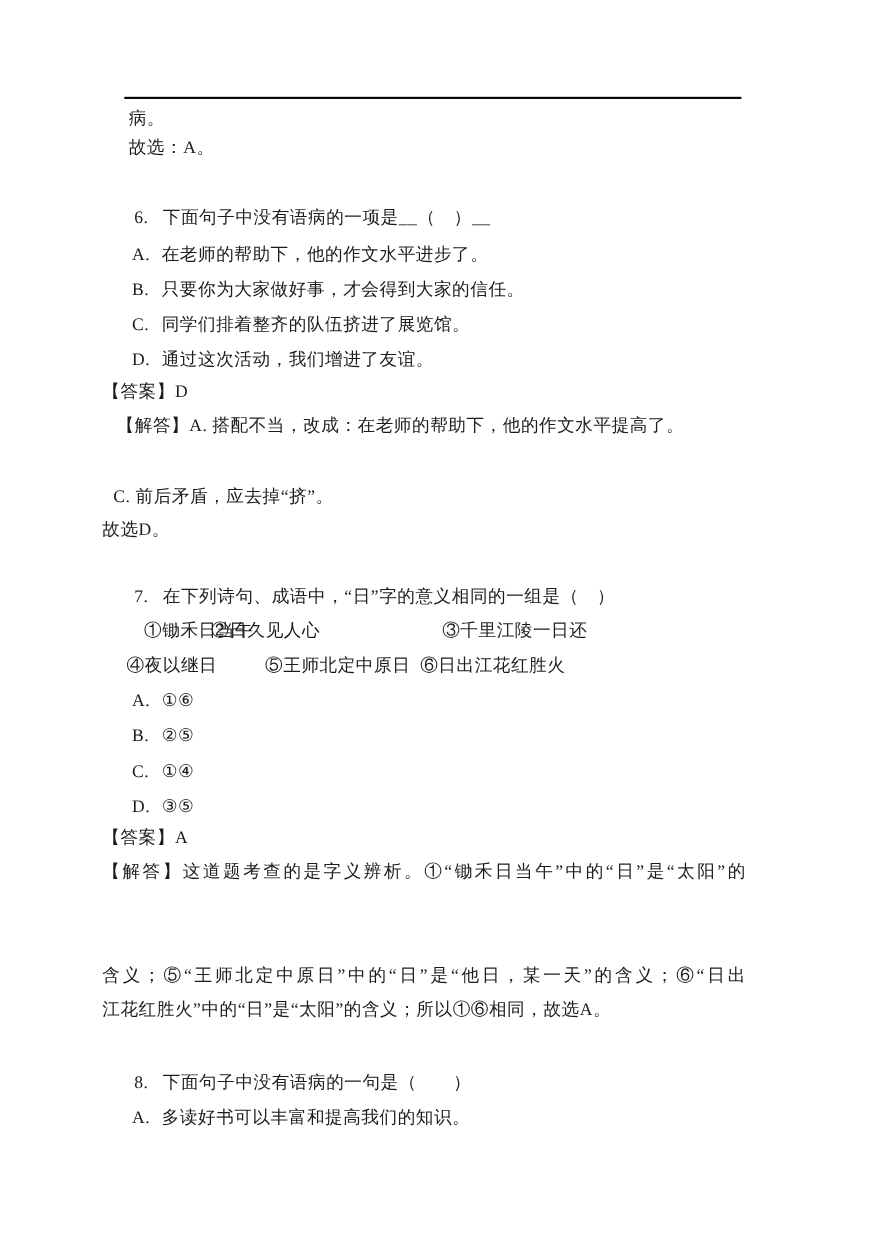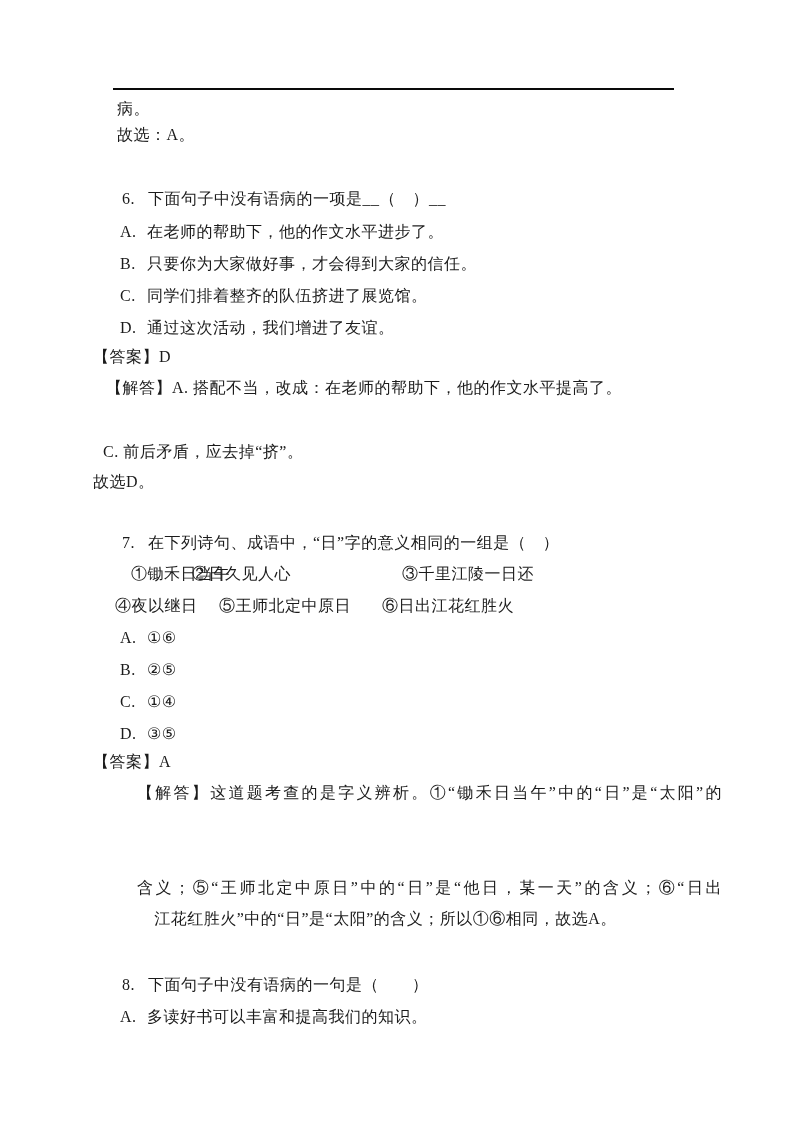--- a/index.html
+++ b/index.html
@@ -30,23 +30,22 @@
     white-space: nowrap;
   }
   .qrow { display: flex; }
   .qnum { flex: 0 0 26px; }
   .olabel { flex: 0 0 27px; }
   .just {
     width: 585px;
     white-space: normal;
     text-align: justify;
     text-align-last: justify;
-    margin-left: 44px;
   }
-  .expl { width: 585px; white-space: nowrap; text-align: center; }
+  .expl { width: 585px; white-space: nowrap; }
   .posspan { position: absolute; top: 0; }
 </style>
 </head>
 <body>
 
 <div class="page">
 
   <div class="rule"></div>
 
   <div class="row" style="left:117px; top:99px">病。</div>
@@ -87,21 +86,21 @@
     <span>在下列诗句、成语中，“日”字的意义相同的一组是（　）</span>
   </div>
 
   <div class="row" style="left:115px; top:564px; width:563px; height:19px">
     <span class="posspan" style="left:16px">①锄禾日当午</span>
     <span class="posspan" style="left:77px">②日久见人心</span>
     <span class="posspan" style="left:287px">③千里江陵一日还</span>
   </div>
   <div class="row" style="left:115px; top:596px; width:563px; height:19px">
     <span class="posspan" style="left:0">④夜以继日</span>
-    <span class="posspan" style="left:104px">⑤王师北定中原日</span>
+    <span class="posspan" style="left:126px">⑤王师北定中原日</span>
     <span class="posspan" style="left:267px">⑥日出江花红胜火</span>
   </div>
 
   <div class="row qrow" style="left:120px; top:628px">
     <span class="olabel">A.</span>
     <span>①⑥</span>
   </div>
   <div class="row qrow" style="left:120px; top:660px">
     <span class="olabel">B.</span>
     <span>②⑤</span>

